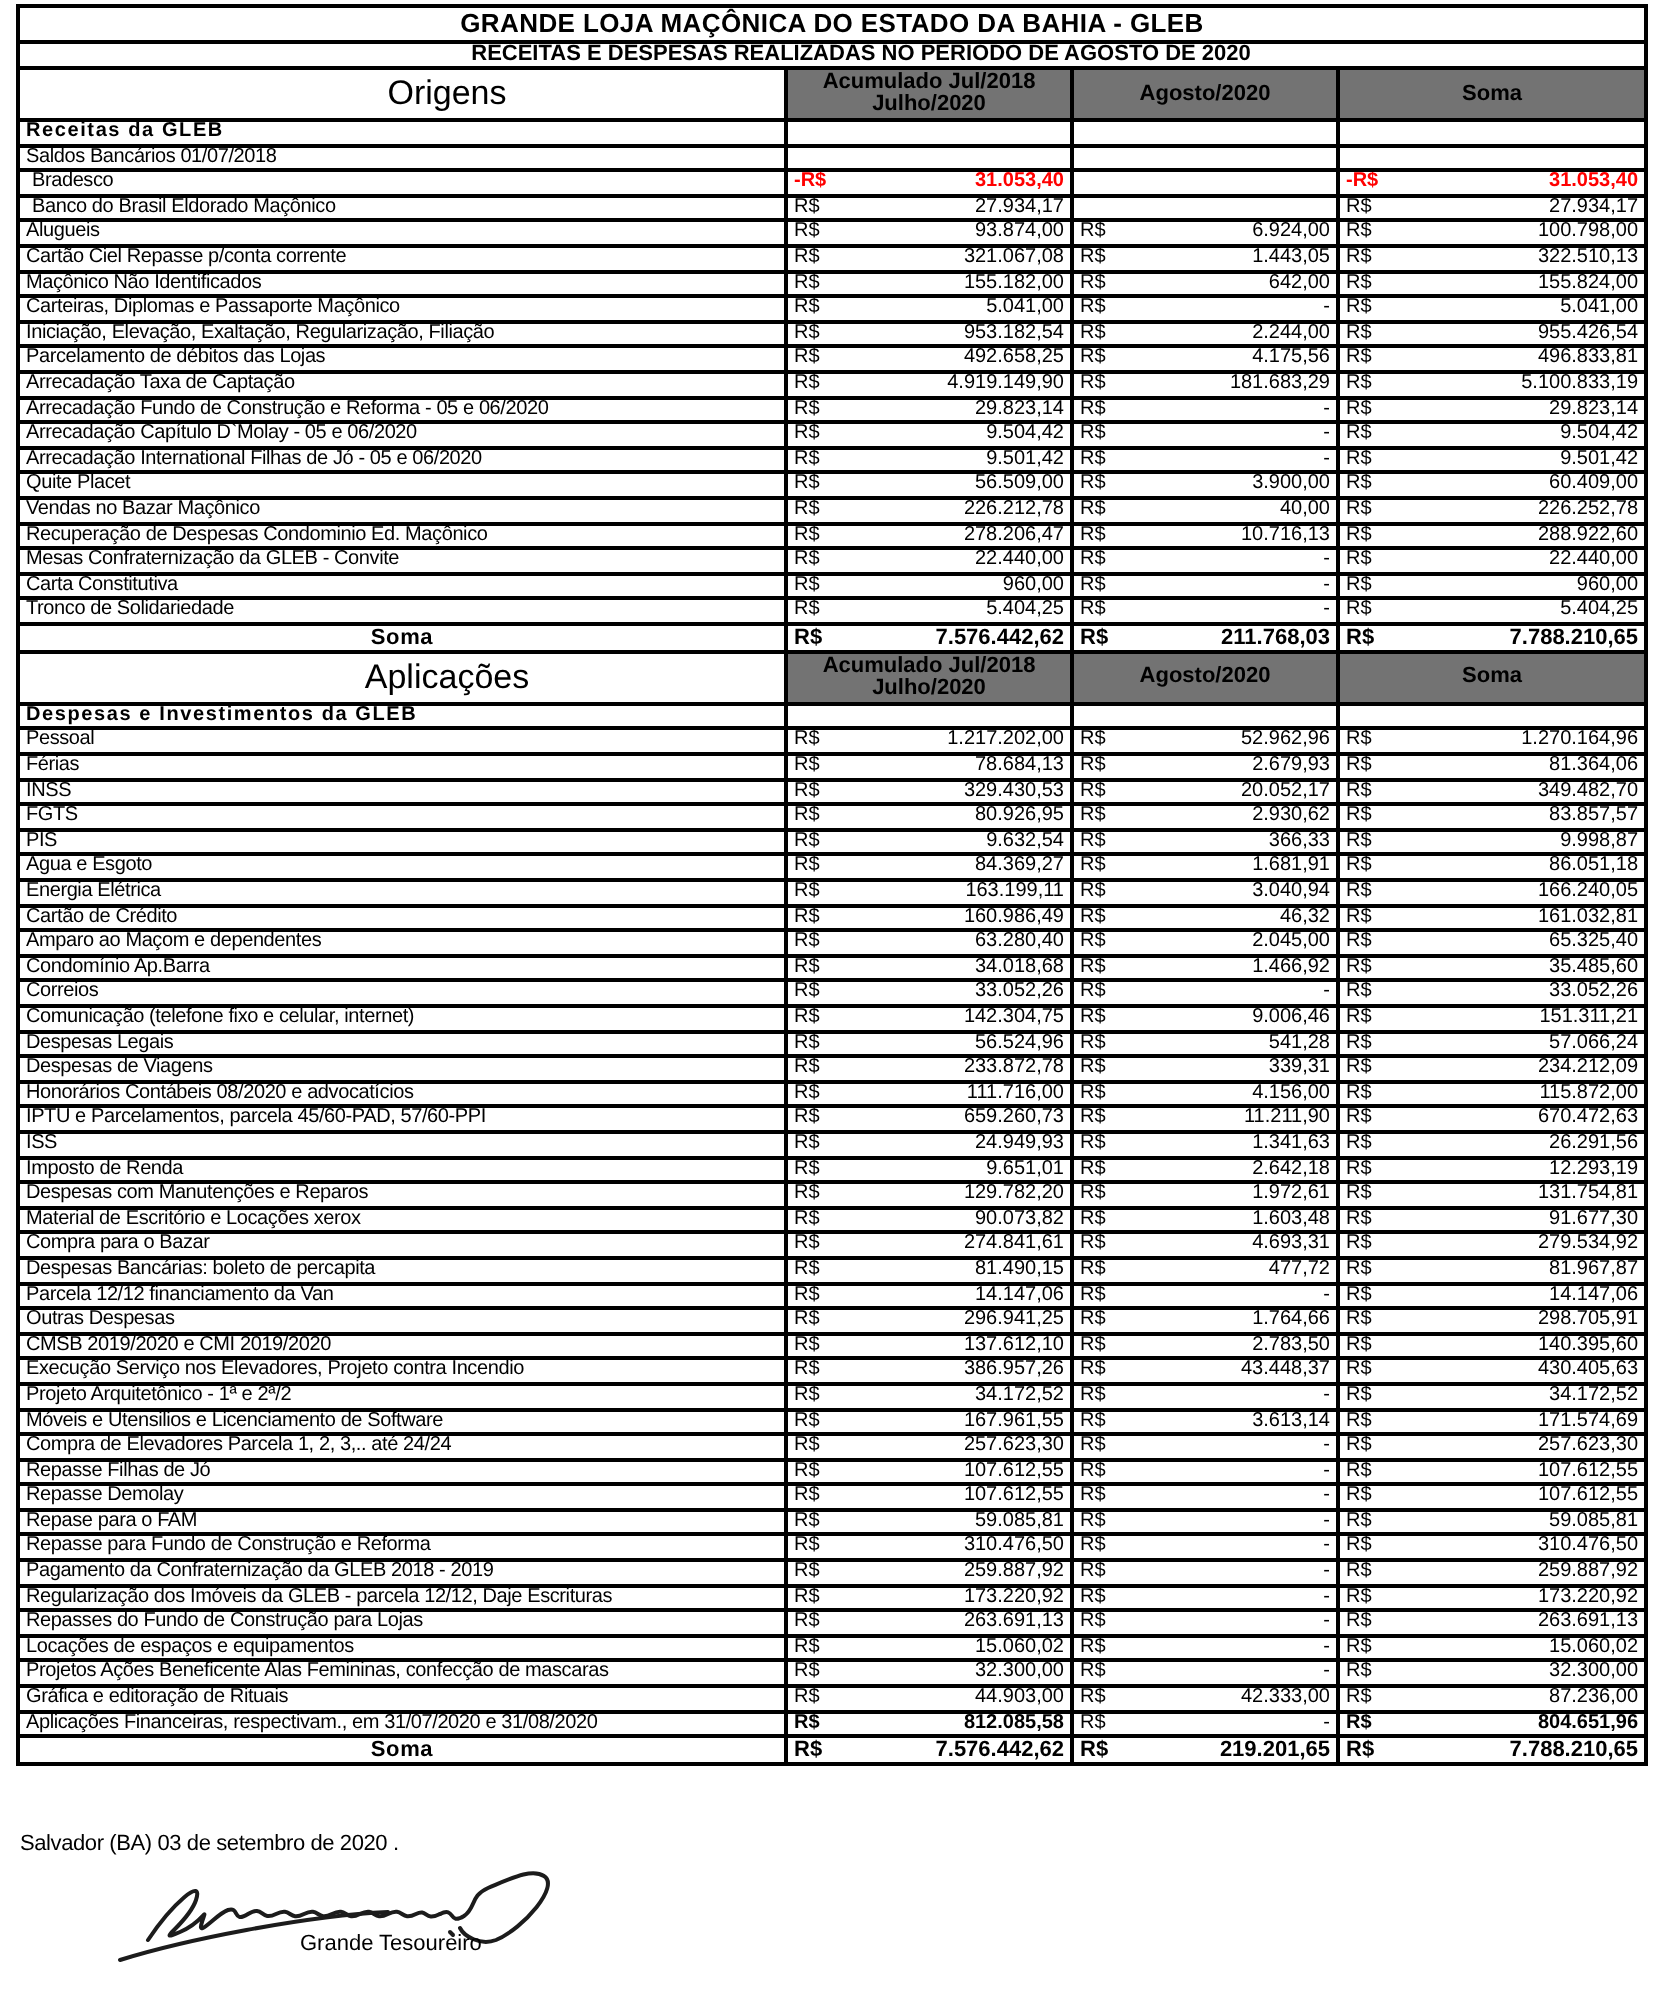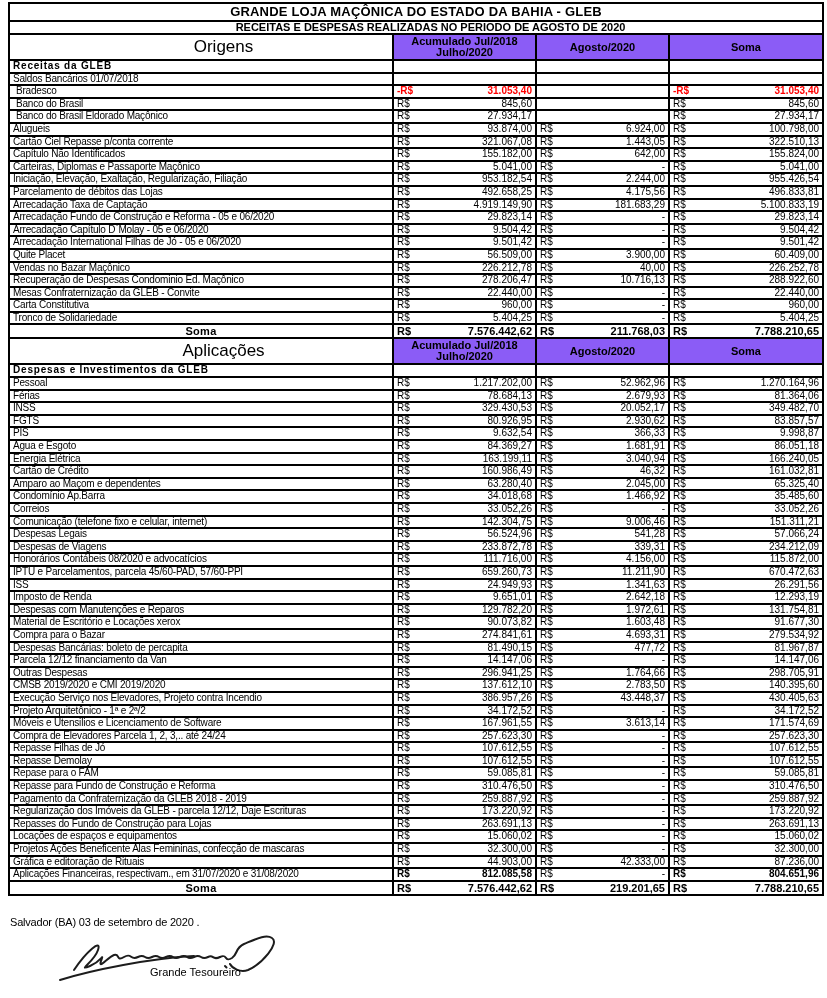--- a/index.html
+++ b/index.html
@@ -7,21 +7,21 @@
     width:827px; height:998px; background:#ffffff; position:relative;
     font-family:"Liberation Sans", sans-serif; color:#000;
   }
   .sheet { position:absolute; left:8px; top:2px; width:814px; }
   table { border-collapse:collapse; table-layout:fixed; width:814px; }
   td { border:2px solid #000; padding:0 3px; overflow:hidden; white-space:nowrap; vertical-align:middle; }
   tr.title1 td { font-weight:bold; font-size:13px; text-align:center; height:16px; line-height:16px; letter-spacing:0.2px; }
   tr.title2 td { font-weight:bold; font-size:11px; text-align:center; height:11px; line-height:11px;padding-left:32px; }
   tr.colheader td.secname { font-size:17px; text-align:center; height:24px; font-weight:normal;padding-left:48px; }
   tr.colheader td.yhead {
-    background:#8b5cf6; font-weight:bold; font-size:11px; text-align:center;
+    background:#737373; font-weight:bold; font-size:11px; text-align:center;
     white-space:pre-line; line-height:11px;
   }
   tr.data-row td { height:10.6px; font-size:10px; line-height:10.6px; }
   td.lbl { letter-spacing:-0.2px; }
   td.lbl.sec { font-weight:bold; letter-spacing:0.8px; }
   td.lbl.ind { padding-left:6px; }
   td.num .cur { float:left; }
   td.num .val { float:right; }
   td.num.neg { color:#FF0000; font-weight:bold; }
   td.num.b { font-weight:bold; }
@@ -74,32 +74,20 @@
             <span class="cur">-R$</span>
             <span class="val">31.053,40</span>
           </td>
           <td class="num"></td>
           <td class="num neg">
             <span class="cur">-R$</span>
             <span class="val">31.053,40</span>
           </td>
         </tr>
         <tr class="data-row">
-          <td class="lbl ind">Banco do Brasil</td>
-          <td class="num">
-            <span class="cur">R$</span>
-            <span class="val">845,60</span>
-          </td>
-          <td class="num"></td>
-          <td class="num">
-            <span class="cur">R$</span>
-            <span class="val">845,60</span>
-          </td>
-        </tr>
-        <tr class="data-row">
           <td class="lbl ind">Banco do Brasil Eldorado Maçônico</td>
           <td class="num">
             <span class="cur">R$</span>
             <span class="val">27.934,17</span>
           </td>
           <td class="num"></td>
           <td class="num">
             <span class="cur">R$</span>
             <span class="val">27.934,17</span>
           </td>
@@ -128,21 +116,21 @@
           <td class="num">
             <span class="cur">R$</span>
             <span class="val">1.443,05</span>
           </td>
           <td class="num">
             <span class="cur">R$</span>
             <span class="val">322.510,13</span>
           </td>
         </tr>
         <tr class="data-row">
-          <td class="lbl">Capítulo Não Identificados</td>
+          <td class="lbl">Maçônico Não Identificados</td>
           <td class="num">
             <span class="cur">R$</span>
             <span class="val">155.182,00</span>
           </td>
           <td class="num">
             <span class="cur">R$</span>
             <span class="val">642,00</span>
           </td>
           <td class="num">
             <span class="cur">R$</span>

